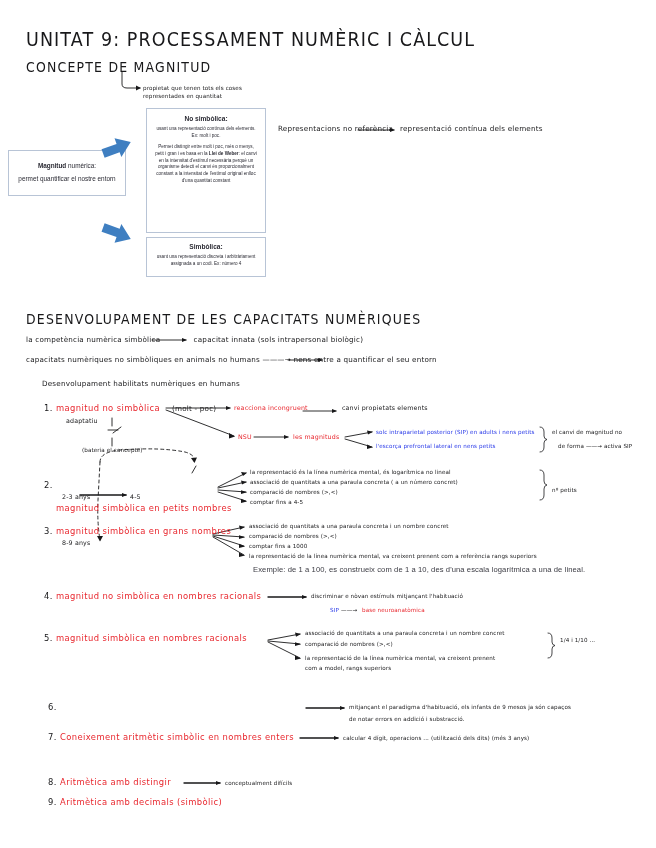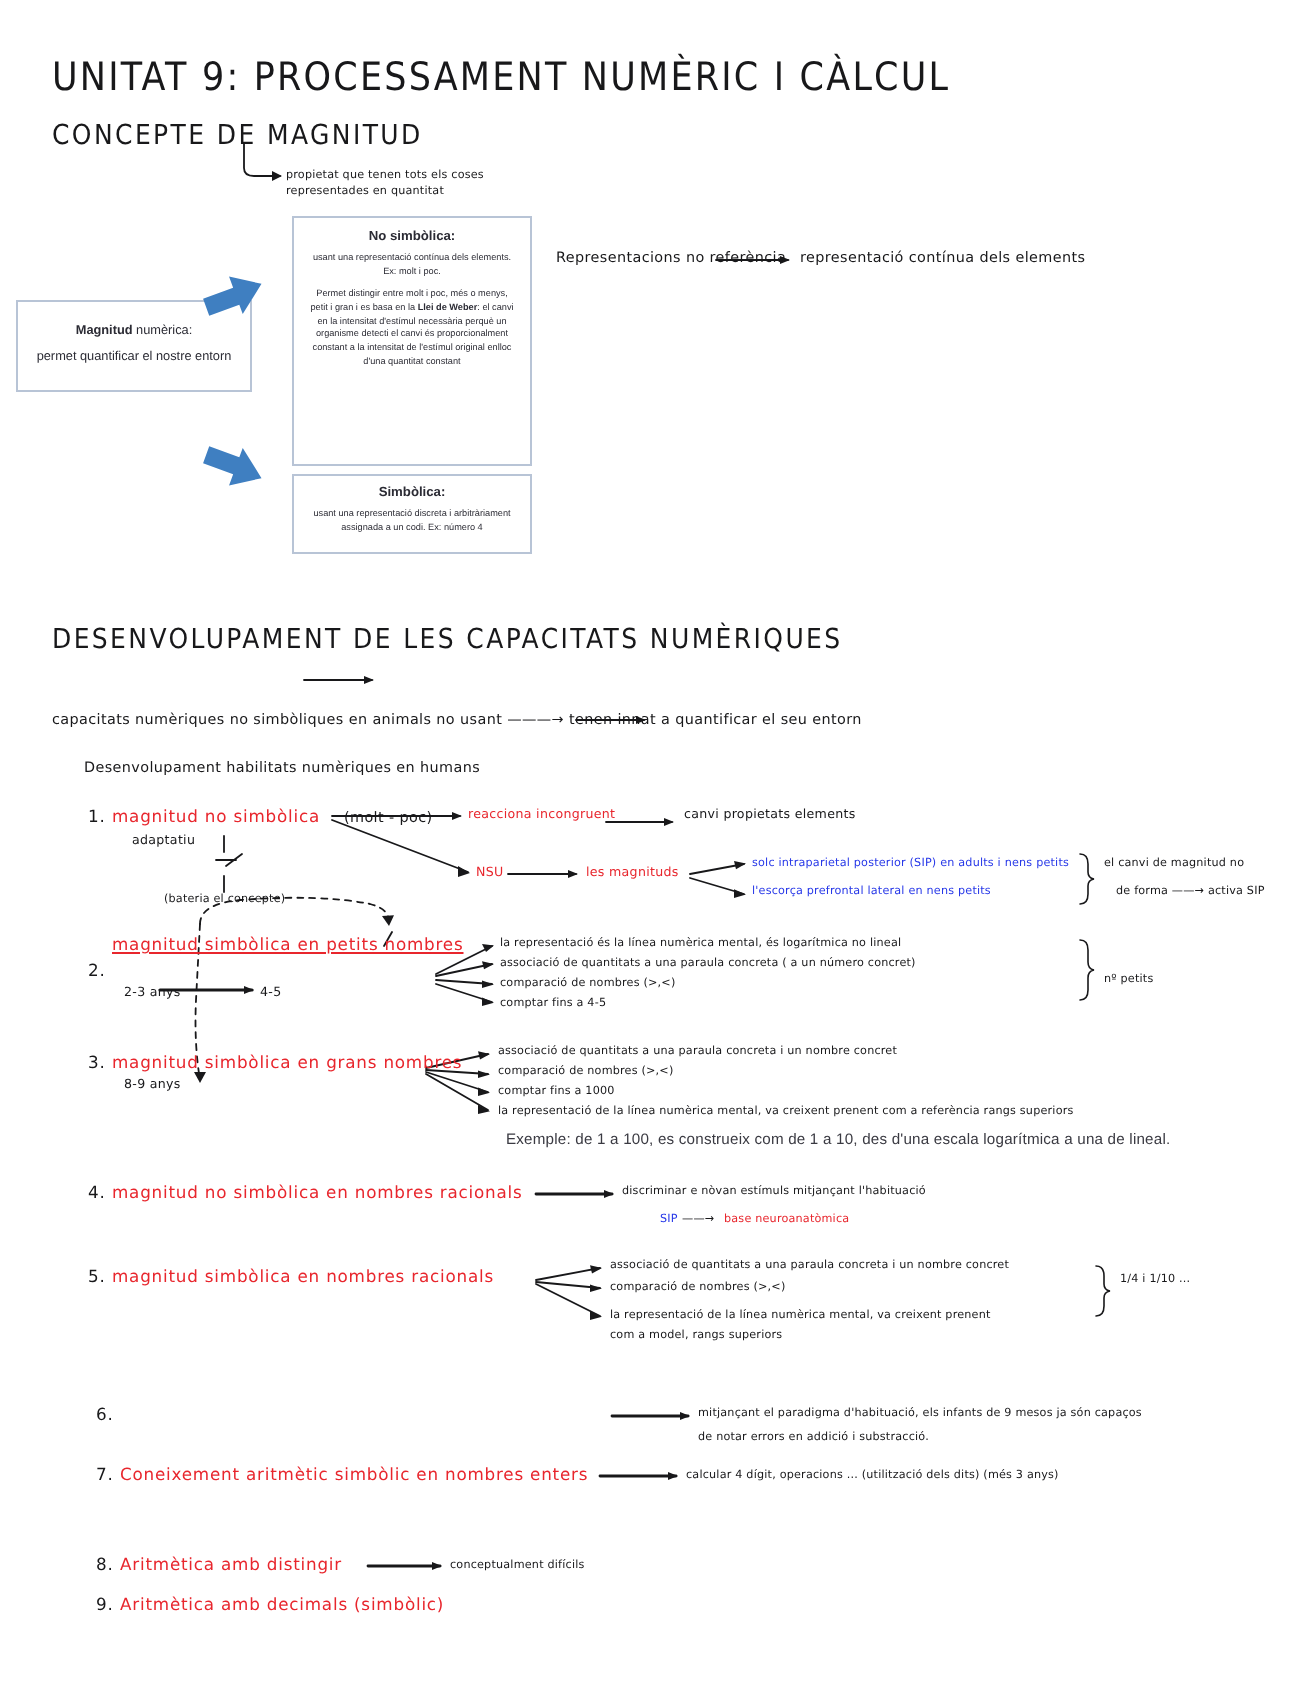--- a/index.html
+++ b/index.html
@@ -194,41 +194,44 @@
   <div class="box s-box">
     <span class="bt">Simbòlica:</span>
     <p>usant una representació discreta i arbitràriament assignada a un codi. Ex: número 4</p>
   </div>
 
   <div class="hw small" style="left:278px;top:125px;">Representacions no referència</div>
   <div class="hw small" style="left:400px;top:125px;">representació contínua  dels elements</div>
 
   <div class="hw h2" style="left:26px;top:312px;">DESENVOLUPAMENT DE LES CAPACITATS NUMÈRIQUES</div>
 
+  <div class="hw small" style="left:26px;top:336px;">
+    <span class="black">la competència numèrica  </span><span class="red">simbòlica</span><span style="color:transparent;">  ———→  </span><span class="green">capacitat innata</span><span class="blue">  (sols intrapersonal biològic)</span>
+  </div>
   <div class="hw small" style="left:26px;top:356px;">
-    <span class="black">capacitats numèriques </span><span class="red">no simbòliques</span><span class="black"> en animals no usant ———→ tenen </span><span class="red">innat</span><span class="black"> a quantificar el seu entorn</span>
+    <span class="black">capacitats numèriques </span><span class="red">no simbòliques</span><span class="black"> en animals no humans ———→ nens </span><span class="red">entre</span><span class="black"> a quantificar el seu entorn</span>
   </div>
   <div class="hw small black" style="left:26px;top:380px;padding-left:16px;">Desenvolupament habilitats numèriques en humans</div>
 
   <div class="hw num black" style="left:44px;top:404px;">1.</div>
   <div class="hw num red" style="left:56px;top:404px;">magnitud no simbòlica</div>
   <div class="hw small black" style="left:172px;top:405px;">(molt - poc)</div>
   <div class="hw xsmall black" style="left:66px;top:417px;">adaptatiu</div>
   <div class="hw tiny black" style="left:82px;top:447px;">(bateria el concepte)</div>
   <div class="hw xsmall red" style="left:234px;top:404px;">reacciona incongruent</div>
   <div class="hw xsmall black" style="left:342px;top:404px;">canvi propietats elements</div>
   <div class="hw xsmall red" style="left:238px;top:433px;">NSU</div>
   <div class="hw xsmall red" style="left:293px;top:433px;">les magnituds</div>
   <div class="hw tiny blue" style="left:376px;top:429px;">solc intraparietal posterior (SIP) en adults i nens petits</div>
   <div class="hw tiny blue" style="left:376px;top:443px;">l'escorça  prefrontal  lateral  en  nens  petits</div>
   <div class="hw tiny black" style="left:552px;top:429px;"><span>el canvi de magnitud no</span></div>
   <div class="hw tiny black" style="left:558px;top:443px;">de forma ——→ activa SIP</div>
 
   <div class="hw num black" style="left:44px;top:481px;">2.</div>
-  <div class="hw num red" style="left:56px;top:468px;text-decoration:underline;">magnitud simbòlica en petits nombres</div>
+  <div class="hw num red" style="left:56px;top:504px;">magnitud simbòlica en petits nombres</div>
   <div class="hw xsmall black" style="left:62px;top:493px;">2-3 anys</div>
   <div class="hw xsmall black" style="left:130px;top:493px;">4-5</div>
   <div class="hw tiny black" style="left:250px;top:469px;">la representació és la línea numèrica mental, és logarítmica no lineal</div>
   <div class="hw tiny black" style="left:250px;top:479px;">associació de quantitats  a una paraula concreta ( a un número concret)</div>
   <div class="hw tiny black" style="left:250px;top:489px;">comparació de nombres (&gt;,&lt;)</div>
   <div class="hw tiny black" style="left:250px;top:499px;">comptar fins a  4-5</div>
   <div class="hw tiny black" style="left:552px;top:487px;">nº petits</div>
 
   <div class="hw num black" style="left:44px;top:527px;">3.</div>
   <div class="hw num red" style="left:56px;top:527px;">magnitud simbòlica en grans nombres</div>

